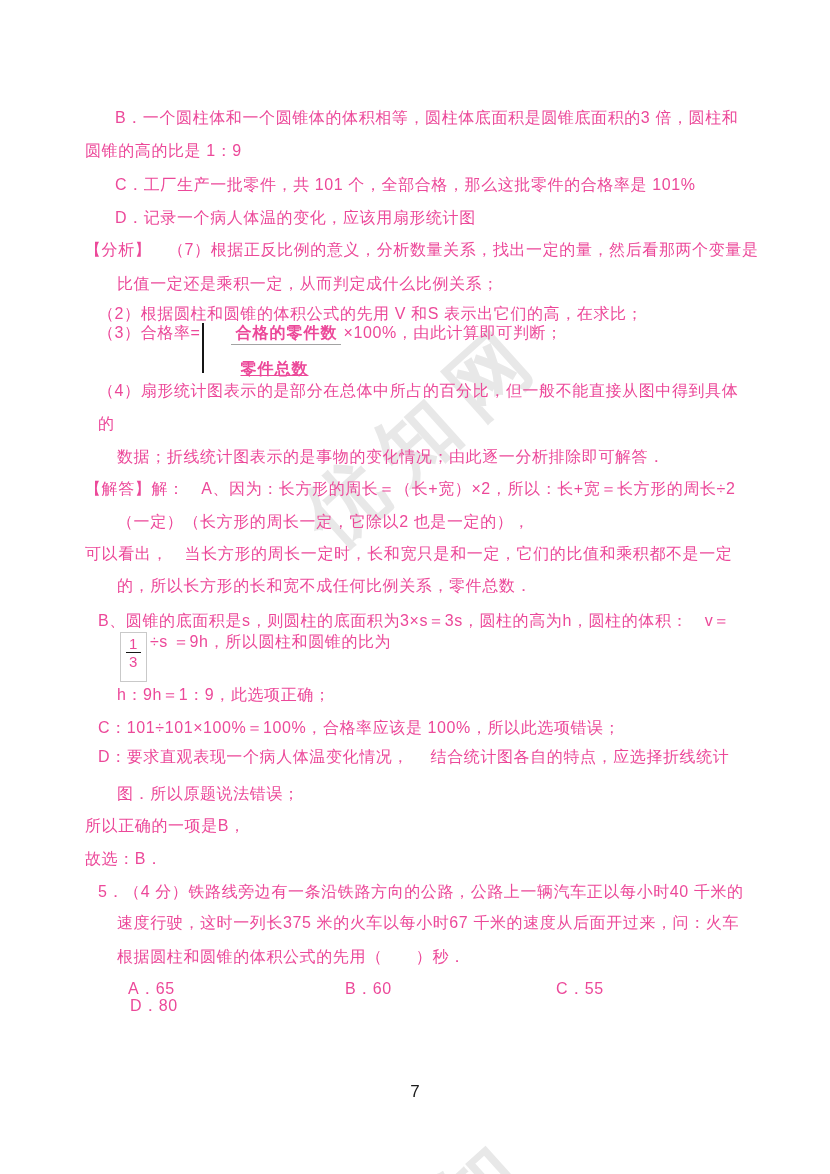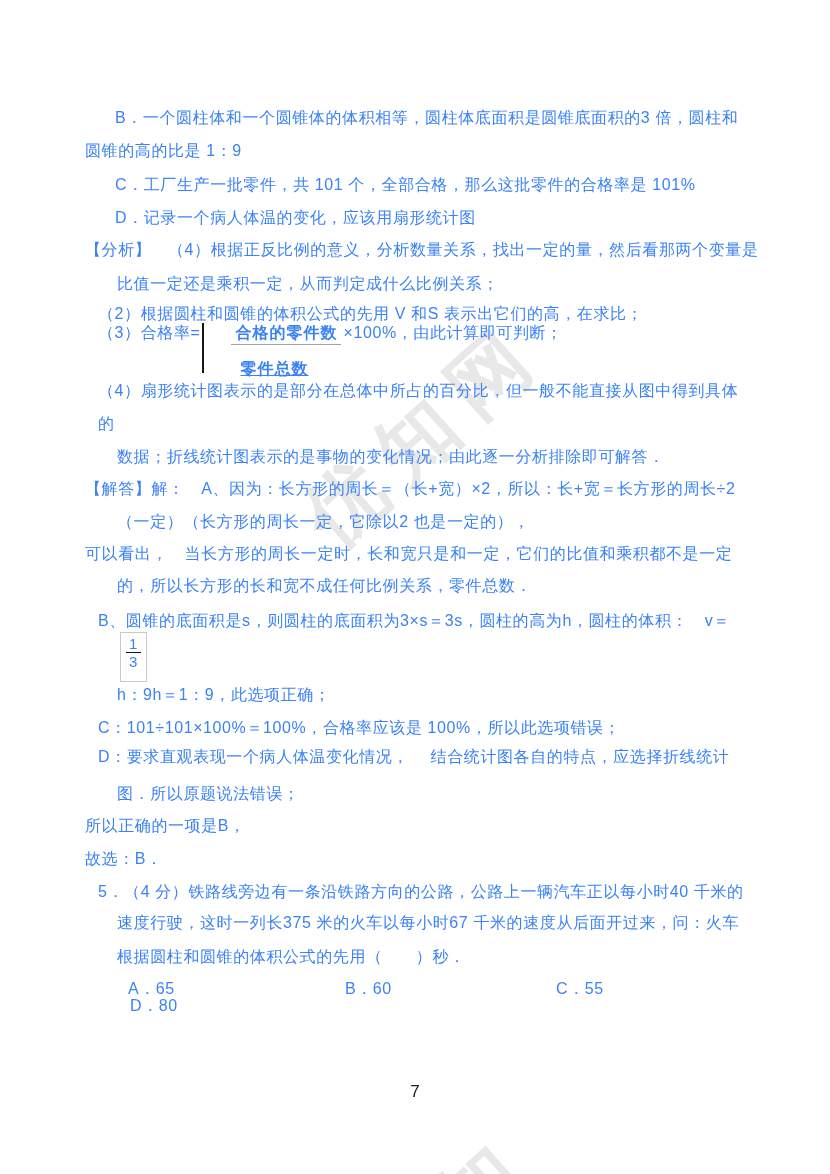--- a/index.html
+++ b/index.html
@@ -10,21 +10,21 @@
     overflow:hidden;
     font-family:"Liberation Sans", sans-serif;
     color:#1b1b1b;
   }
   .ln{
     position:absolute;
     font-size:16px;
     letter-spacing:0.6px;
     line-height:19px;
     white-space:pre;
-    color:#3b82f6;
+    color:#ec4899;
   }
   .frac-line{
     display:flex;
     height:50px;
   }
   .frac1{
     display:inline-flex;
     flex-direction:column;
     align-items:center;
     border-left:2px solid #151515;
@@ -77,21 +77,21 @@
 
   <div class="wm wm-center">优知网</div>
   <div class="wm wm-bottom">知</div>
 
   <div class="content">
 
     <div class="ln" style="left:115px;top:108px;">B．一个圆柱体和一个圆锥体的体积相等，圆柱体底面积是圆锥底面积的3 倍，圆柱和</div>
     <div class="ln" style="left:85px;top:141px;">圆锥的高的比是 1：9</div>
     <div class="ln" style="left:115px;top:175px;">C．工厂生产一批零件，共 101 个，全部合格，那么这批零件的合格率是 101%</div>
     <div class="ln" style="left:115px;top:208px;">D．记录一个病人体温的变化，应该用扇形统计图</div>
-    <div class="ln" style="left:85px;top:240px;">【分析】　（4）根据正反比例的意义，分析数量关系，找出一定的量，然后看那两个变量是</div>
+    <div class="ln" style="left:85px;top:240px;">【分析】　（7）根据正反比例的意义，分析数量关系，找出一定的量，然后看那两个变量是</div>
     <div class="ln" style="left:117px;top:274px;">比值一定还是乘积一定，从而判定成什么比例关系；</div>
     <div class="ln" style="left:98px;top:294px;margin-top:10px;">（2）根据圆柱和圆锥的体积公式的先用 V 和S 表示出它们的高，在求比；</div>
 
     <div class="ln frac-line" style="left:98px;top:323px;">
       <span>（3）合格率=</span>
       <span class="frac1">
         <span class="num">合格的零件数</span>
         <span class="den">零件总数</span>
       </span>
       <span>×100%，由此计算即可判断；</span>
@@ -104,20 +104,21 @@
     <div class="ln" style="left:117px;top:512px;">（一定）（长方形的周长一定，它除以2 也是一定的），</div>
     <div class="ln" style="left:85px;top:544px;">可以看出，　当长方形的周长一定时，长和宽只是和一定，它们的比值和乘积都不是一定</div>
     <div class="ln" style="left:117px;top:576px;">的，所以长方形的长和宽不成任何比例关系，零件总数．</div>
     <div class="ln" style="left:98px;top:611px;">B、圆锥的底面积是s，则圆柱的底面积为3×s＝3s，圆柱的高为h，圆柱的体积：　v＝</div>
 
     <div class="ln frac-line" style="left:117px;top:632px;">
       <span class="frac2">
         <span class="num">1</span>
         <span class="den">3</span>
       </span>
+      <span>÷s ＝9h，所以圆柱和圆锥的比为</span>
     </div>
 
     <div class="ln" style="left:117px;top:685px;">h：9h＝1：9，此选项正确；</div>
     <div class="ln" style="left:98px;top:718px;">C：101÷101×100%＝100%，合格率应该是 100%，所以此选项错误；</div>
     <div class="ln" style="left:98px;top:747px;">D：要求直观表现一个病人体温变化情况，　 结合统计图各自的特点，应选择折线统计</div>
     <div class="ln" style="left:117px;top:784px;">图．所以原题说法错误；</div>
     <div class="ln" style="left:85px;top:816px;">所以正确的一项是B，</div>
     <div class="ln" style="left:85px;top:849px;">故选：B．</div>
     <div class="ln" style="left:98px;top:882px;">5．（4 分）铁路线旁边有一条沿铁路方向的公路，公路上一辆汽车正以每小时40 千米的</div>
     <div class="ln" style="left:117px;top:913px;">速度行驶，这时一列长375 米的火车以每小时67 千米的速度从后面开过来，问：火车</div>

